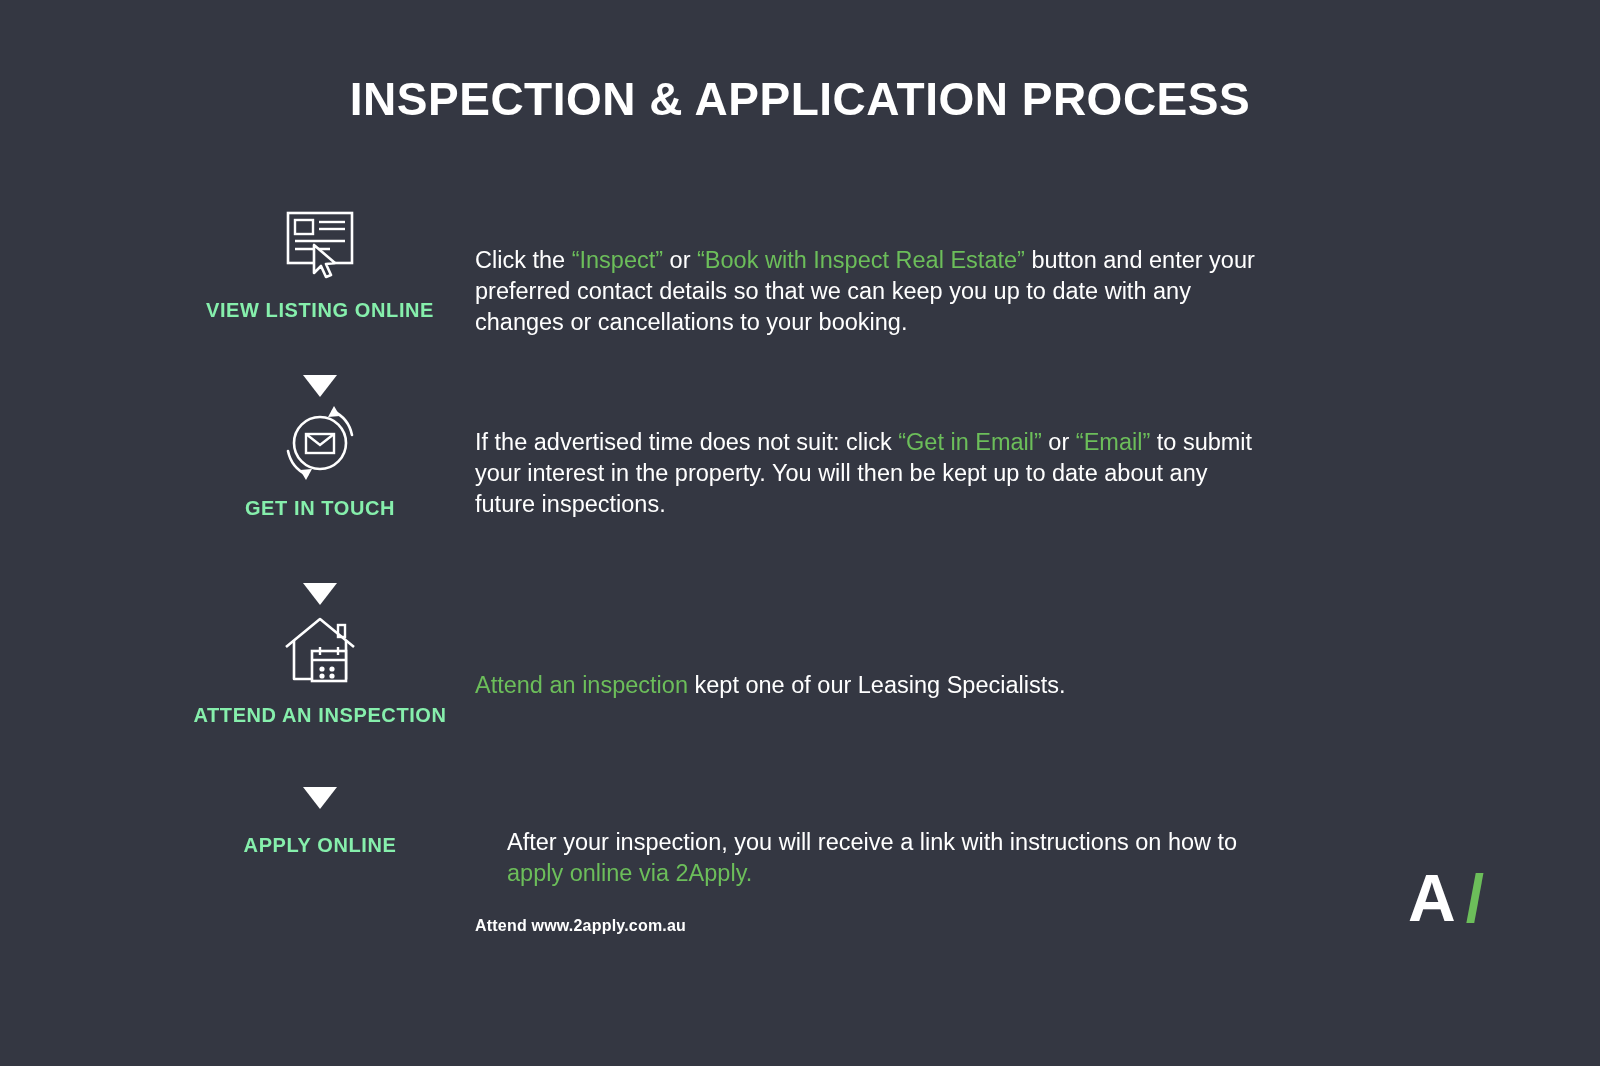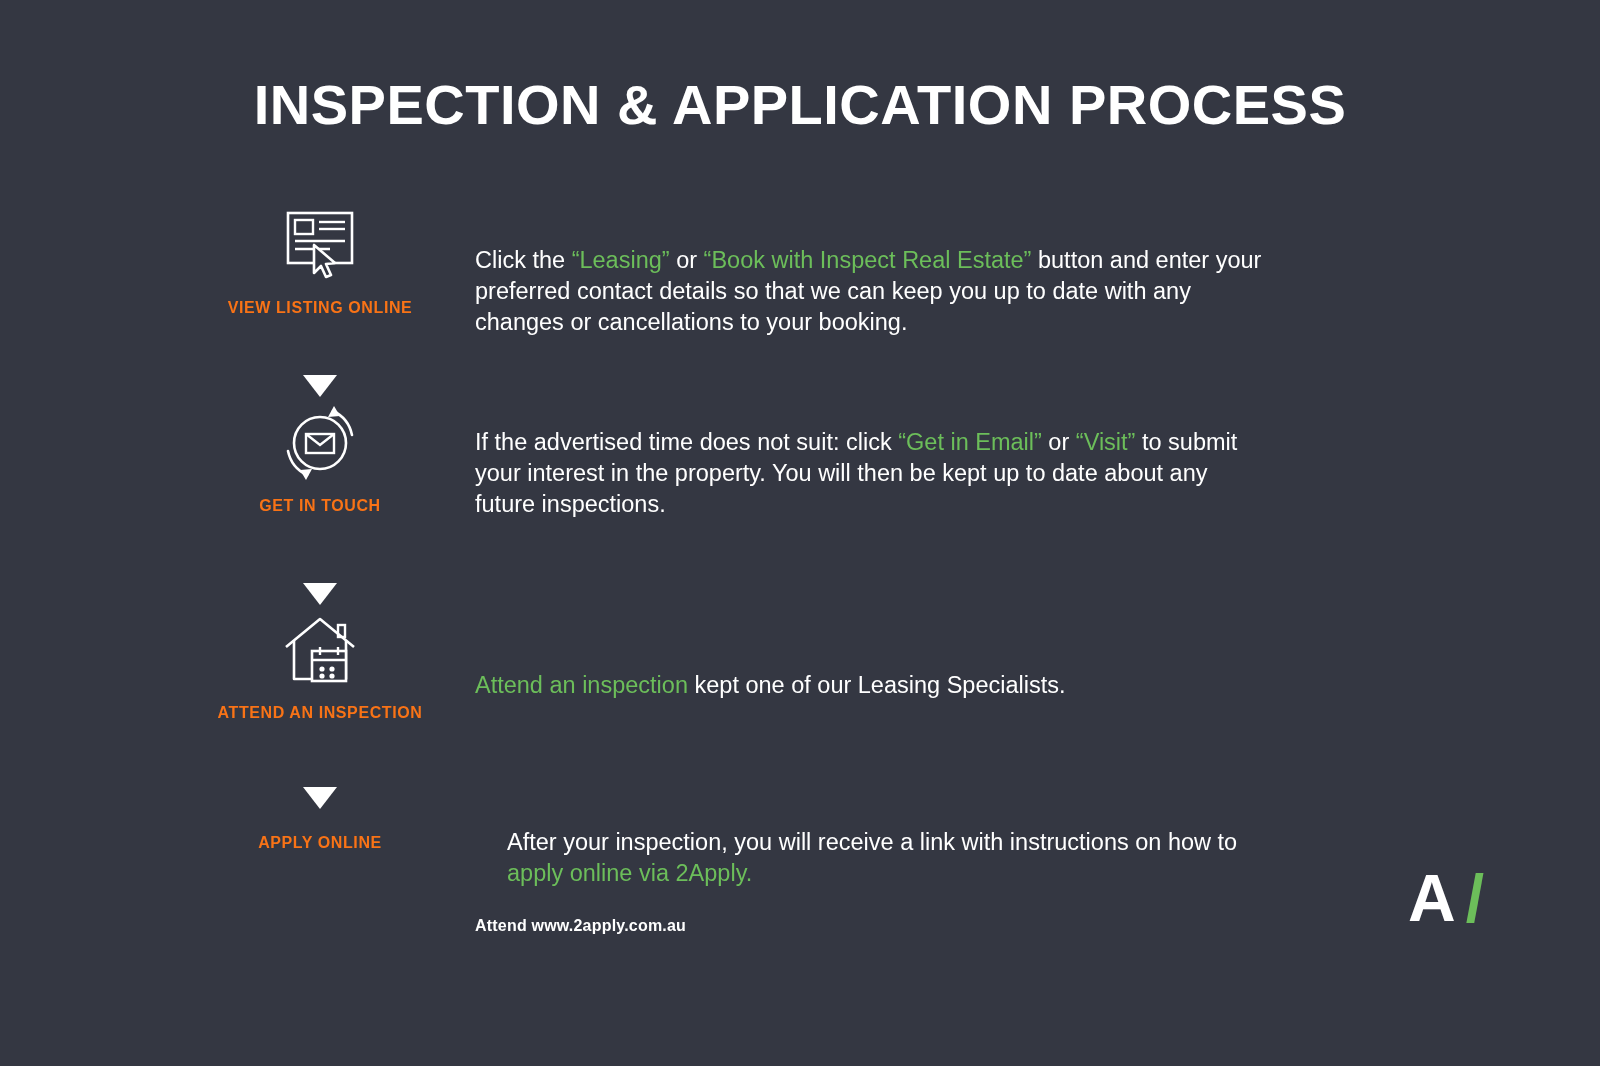--- a/index.html
+++ b/index.html
@@ -19,21 +19,21 @@
     position: relative;
     width: 1600px;
     height: 1066px;
   }
   .title {
     position: absolute;
     top: 72px;
     left: 0;
     width: 1600px;
     text-align: center;
-    font-size: 56px;
+    font-size: 46px;
     font-weight: bold;
     letter-spacing: 0.5px;
     color: #ffffff;
   }
   .steps {
     position: absolute;
     top: 205px;
     left: 0;
     width: 1600px;
   }
@@ -43,24 +43,24 @@
     text-align: center;
   }
   .icon-box {
     height: 80px;
     display: flex;
     align-items: center;
     justify-content: center;
   }
   .icon-label {
     margin-top: 14px;
-    font-size: 16px;
+    font-size: 20px;
     font-weight: bold;
     letter-spacing: 0.6px;
-    color: #f97316;
+    color: #86efac;
     white-space: nowrap;
   }
   .arrow {
     position: absolute;
     width: 0;
     height: 0;
     border-left: 17px solid transparent;
     border-right: 17px solid transparent;
     border-top: 22px solid #ffffff;
   }
@@ -118,41 +118,41 @@
           <line x1="41" y1="15" x2="67" y2="15" stroke="#ffffff" stroke-width="2.4"></line>
           <line x1="41" y1="22" x2="67" y2="22" stroke="#ffffff" stroke-width="2.4"></line>
           <line x1="17" y1="34" x2="67" y2="34" stroke="#ffffff" stroke-width="2.4"></line>
           <line x1="17" y1="42" x2="52" y2="42" stroke="#ffffff" stroke-width="2.4"></line>
           <path d="M36 38 L36 66 L43 59 L48 70 L53 68 L48 57 L57 56 Z" fill="#343742" stroke="#ffffff" stroke-width="2.6" stroke-linejoin="round"></path>
         </svg>
       </div>
       <div class="icon-label">VIEW LISTING ONLINE</div>
     </div>
     <div class="body-text" style="top:40px;">
-      <span>Click the </span><span class="green">“Leasing”</span><span> or </span><span class="green">“Book with Inspect Real Estate”</span><span> button and enter your preferred contact details so that we can keep you up to date with any changes or cancellations to your booking.</span>
+      <span>Click the </span><span class="green">“Inspect”</span><span> or </span><span class="green">“Book with Inspect Real Estate”</span><span> button and enter your preferred contact details so that we can keep you up to date with any changes or cancellations to your booking.</span>
     </div>
 
     <div class="arrow" style="left:303px; top:170px;"></div>
 
     <div class="icon-col" style="left:185px; top:198px;">
       <div class="icon-box">
         <svg width="84" height="80" viewBox="0 0 84 80">
           <circle cx="42" cy="40" r="26" fill="none" stroke="#ffffff" stroke-width="2.6"></circle>
           <rect x="28" y="31" width="28" height="19" fill="none" stroke="#ffffff" stroke-width="2.4"></rect>
           <polyline points="28,31 42,42 56,31" fill="none" stroke="#ffffff" stroke-width="2.4"></polyline>
           <path d="M55 8 A34 34 0 0 1 74 32" fill="none" stroke="#ffffff" stroke-width="2.6" stroke-linecap="round"></path>
           <polygon points="56,3 62,13 50,14" fill="#ffffff"></polygon>
           <path d="M29 72 A34 34 0 0 1 10 48" fill="none" stroke="#ffffff" stroke-width="2.6" stroke-linecap="round"></path>
           <polygon points="28,77 22,67 34,66" fill="#ffffff"></polygon>
         </svg>
       </div>
       <div class="icon-label">GET IN TOUCH</div>
     </div>
     <div class="body-text" style="top:222px;">
-      <span>If the advertised time does not suit: click </span><span class="green">“Get in Email”</span><span> or </span><span class="green">“Visit”</span><span> to submit your interest in the property. You will then be kept up to date about any future inspections.</span>
+      <span>If the advertised time does not suit: click </span><span class="green">“Get in Email”</span><span> or </span><span class="green">“Email”</span><span> to submit your interest in the property. You will then be kept up to date about any future inspections.</span>
     </div>
 
     <div class="arrow" style="left:303px; top:378px;"></div>
 
     <div class="icon-col" style="left:185px; top:405px;">
       <div class="icon-box">
         <svg width="92" height="82" viewBox="0 0 92 82">
           <polyline points="12,38 46,10 80,38" fill="none" stroke="#ffffff" stroke-width="2.6" stroke-linejoin="round"></polyline>
           <polyline points="20,32 20,70 72,70 72,32" fill="none" stroke="#ffffff" stroke-width="2.6" stroke-linejoin="round"></polyline>
           <rect x="64" y="16" width="7" height="12" fill="none" stroke="#ffffff" stroke-width="2.4"></rect>

